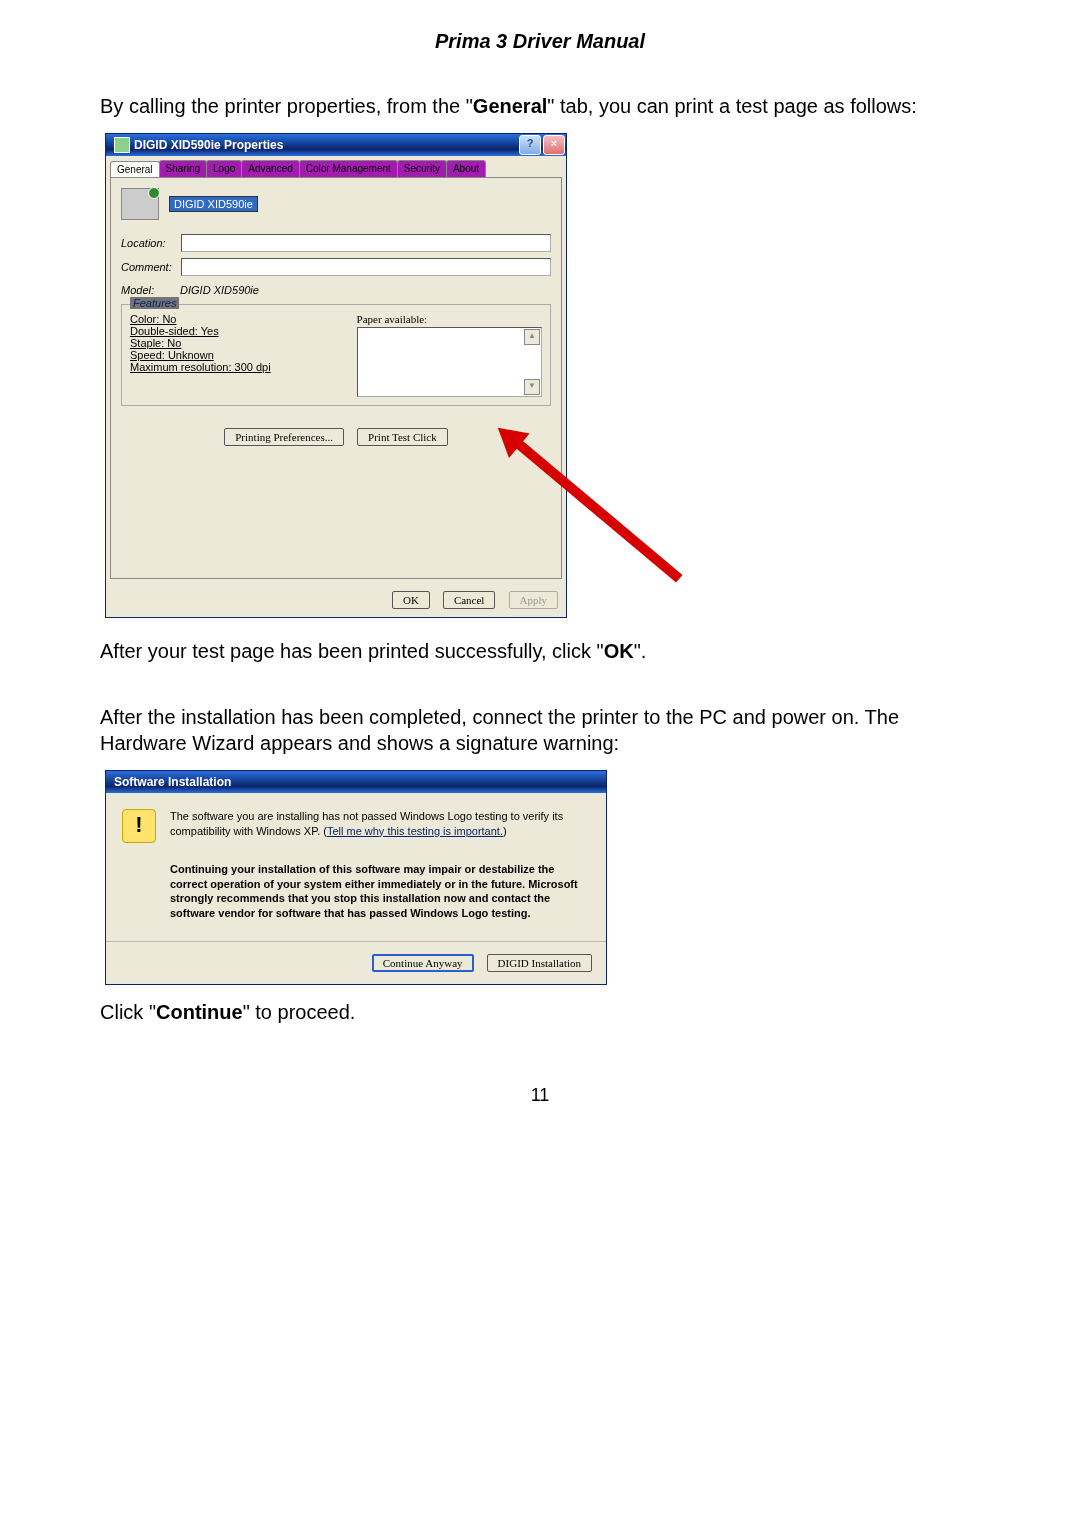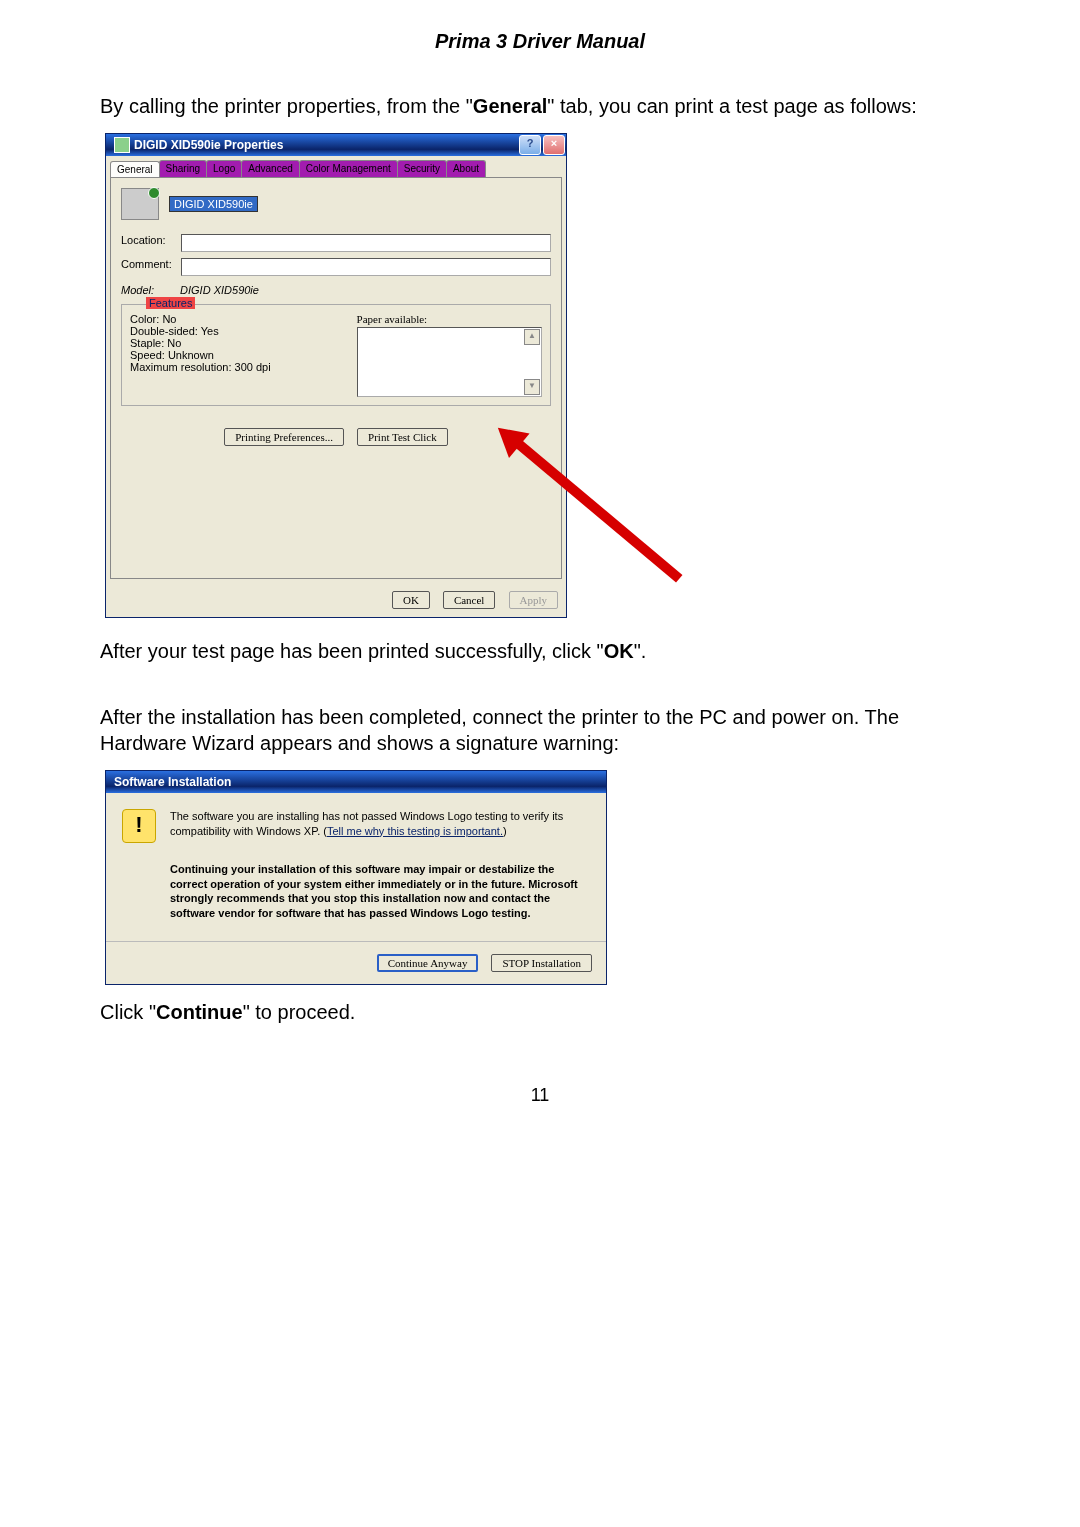--- a/index.html
+++ b/index.html
@@ -106,35 +106,35 @@
     position:relative;
   }
   .printer-icon::after{
     content:"";position:absolute;right:-2px;top:-2px;
     width:10px;height:10px;background:#2e8b2e;border-radius:50%;border:1px solid #fff;
   }
   .printer-name-field{
     background:#316AC5;color:#fff;padding:1px 4px;border:1px solid #333;
     font-size:11px;
   }
-  .form-row{display:flex;margin:6px 0;font-size:11px;}
+  .form-row{display:flex;margin:6px 0;align-items:center;font-size:11px;font-style:italic;}
   .form-row label{width:60px;}
   .form-row .text-input{
     flex:1;background:#fff;border:1px inset #aaa;height:16px;
   }
   .model-row{margin:8px 0;font-size:11px;font-style:italic;}
   .fieldset{
     border:1px solid #aaa;padding:8px;margin-top:4px;font-size:11px;
     position:relative;
   }
   .fieldset-legend{
-    position:absolute;top:-8px;left:24px;background:#ef4444;padding:0 3px;color:#0A246A;
+    position:absolute;top:-8px;left:8px;background:#737373;padding:0 3px;color:#0A246A;font-style:italic;
   }
   .feat-cols{display:flex;}
-  .feat-left{width:55%;}
+  .feat-left{width:55%;text-decoration:underline;}
   .feat-right{width:45%;font-family:Liberation Serif, serif;}
   .paper-box{background:#fff;border:1px inset #aaa;height:68px;margin-top:2px;position:relative;}
   .scroll-btn{position:absolute;right:1px;width:14px;height:14px;background:#ECE9D8;border:1px solid #888;font-size:8px;line-height:12px;text-align:center;color:#888;}
   .pref-row{text-align:center;margin-top:22px;}
   .xp-button{
     background:#ECE9D8;border:1px solid #555;padding:2px 10px;font:11px Tahoma;cursor:pointer;
     border-radius:2px;
   }
   .xp-button + .xp-button{margin-left:10px;}
   .xp-button.disabled{color:#999;border-color:#aaa;cursor:default;}
@@ -289,21 +289,21 @@
     <div class="dlg2-body">
       <div class="warn-icon"></div>
       <div class="dlg2-text">
         <span>The software you are installing has not passed Windows Logo testing to verify its compatibility with Windows XP. (</span><a>Tell me why this testing is important.</a><span>)</span>
         <span class="bold">Continuing your installation of this software may impair or destabilize the correct operation of your system either immediately or in the future. Microsoft strongly recommends that you stop this installation now and contact the software vendor for software that has passed Windows Logo testing.</span>
       </div>
     </div>
     <div class="dlg2-sep"></div>
     <div class="dlg2-buttons">
       <button class="xp-button def">Continue Anyway</button>
-      <button class="xp-button">STOP Installation</button>
+      <button class="xp-button">DIGID Installation</button>
     </div>
   </div>
 
   <p class="body-text">
     <span>Click "</span><b>Continue</b><span>" to proceed.</span>
   </p>
 
   <div class="page-number">11</div>
 </div>
 

